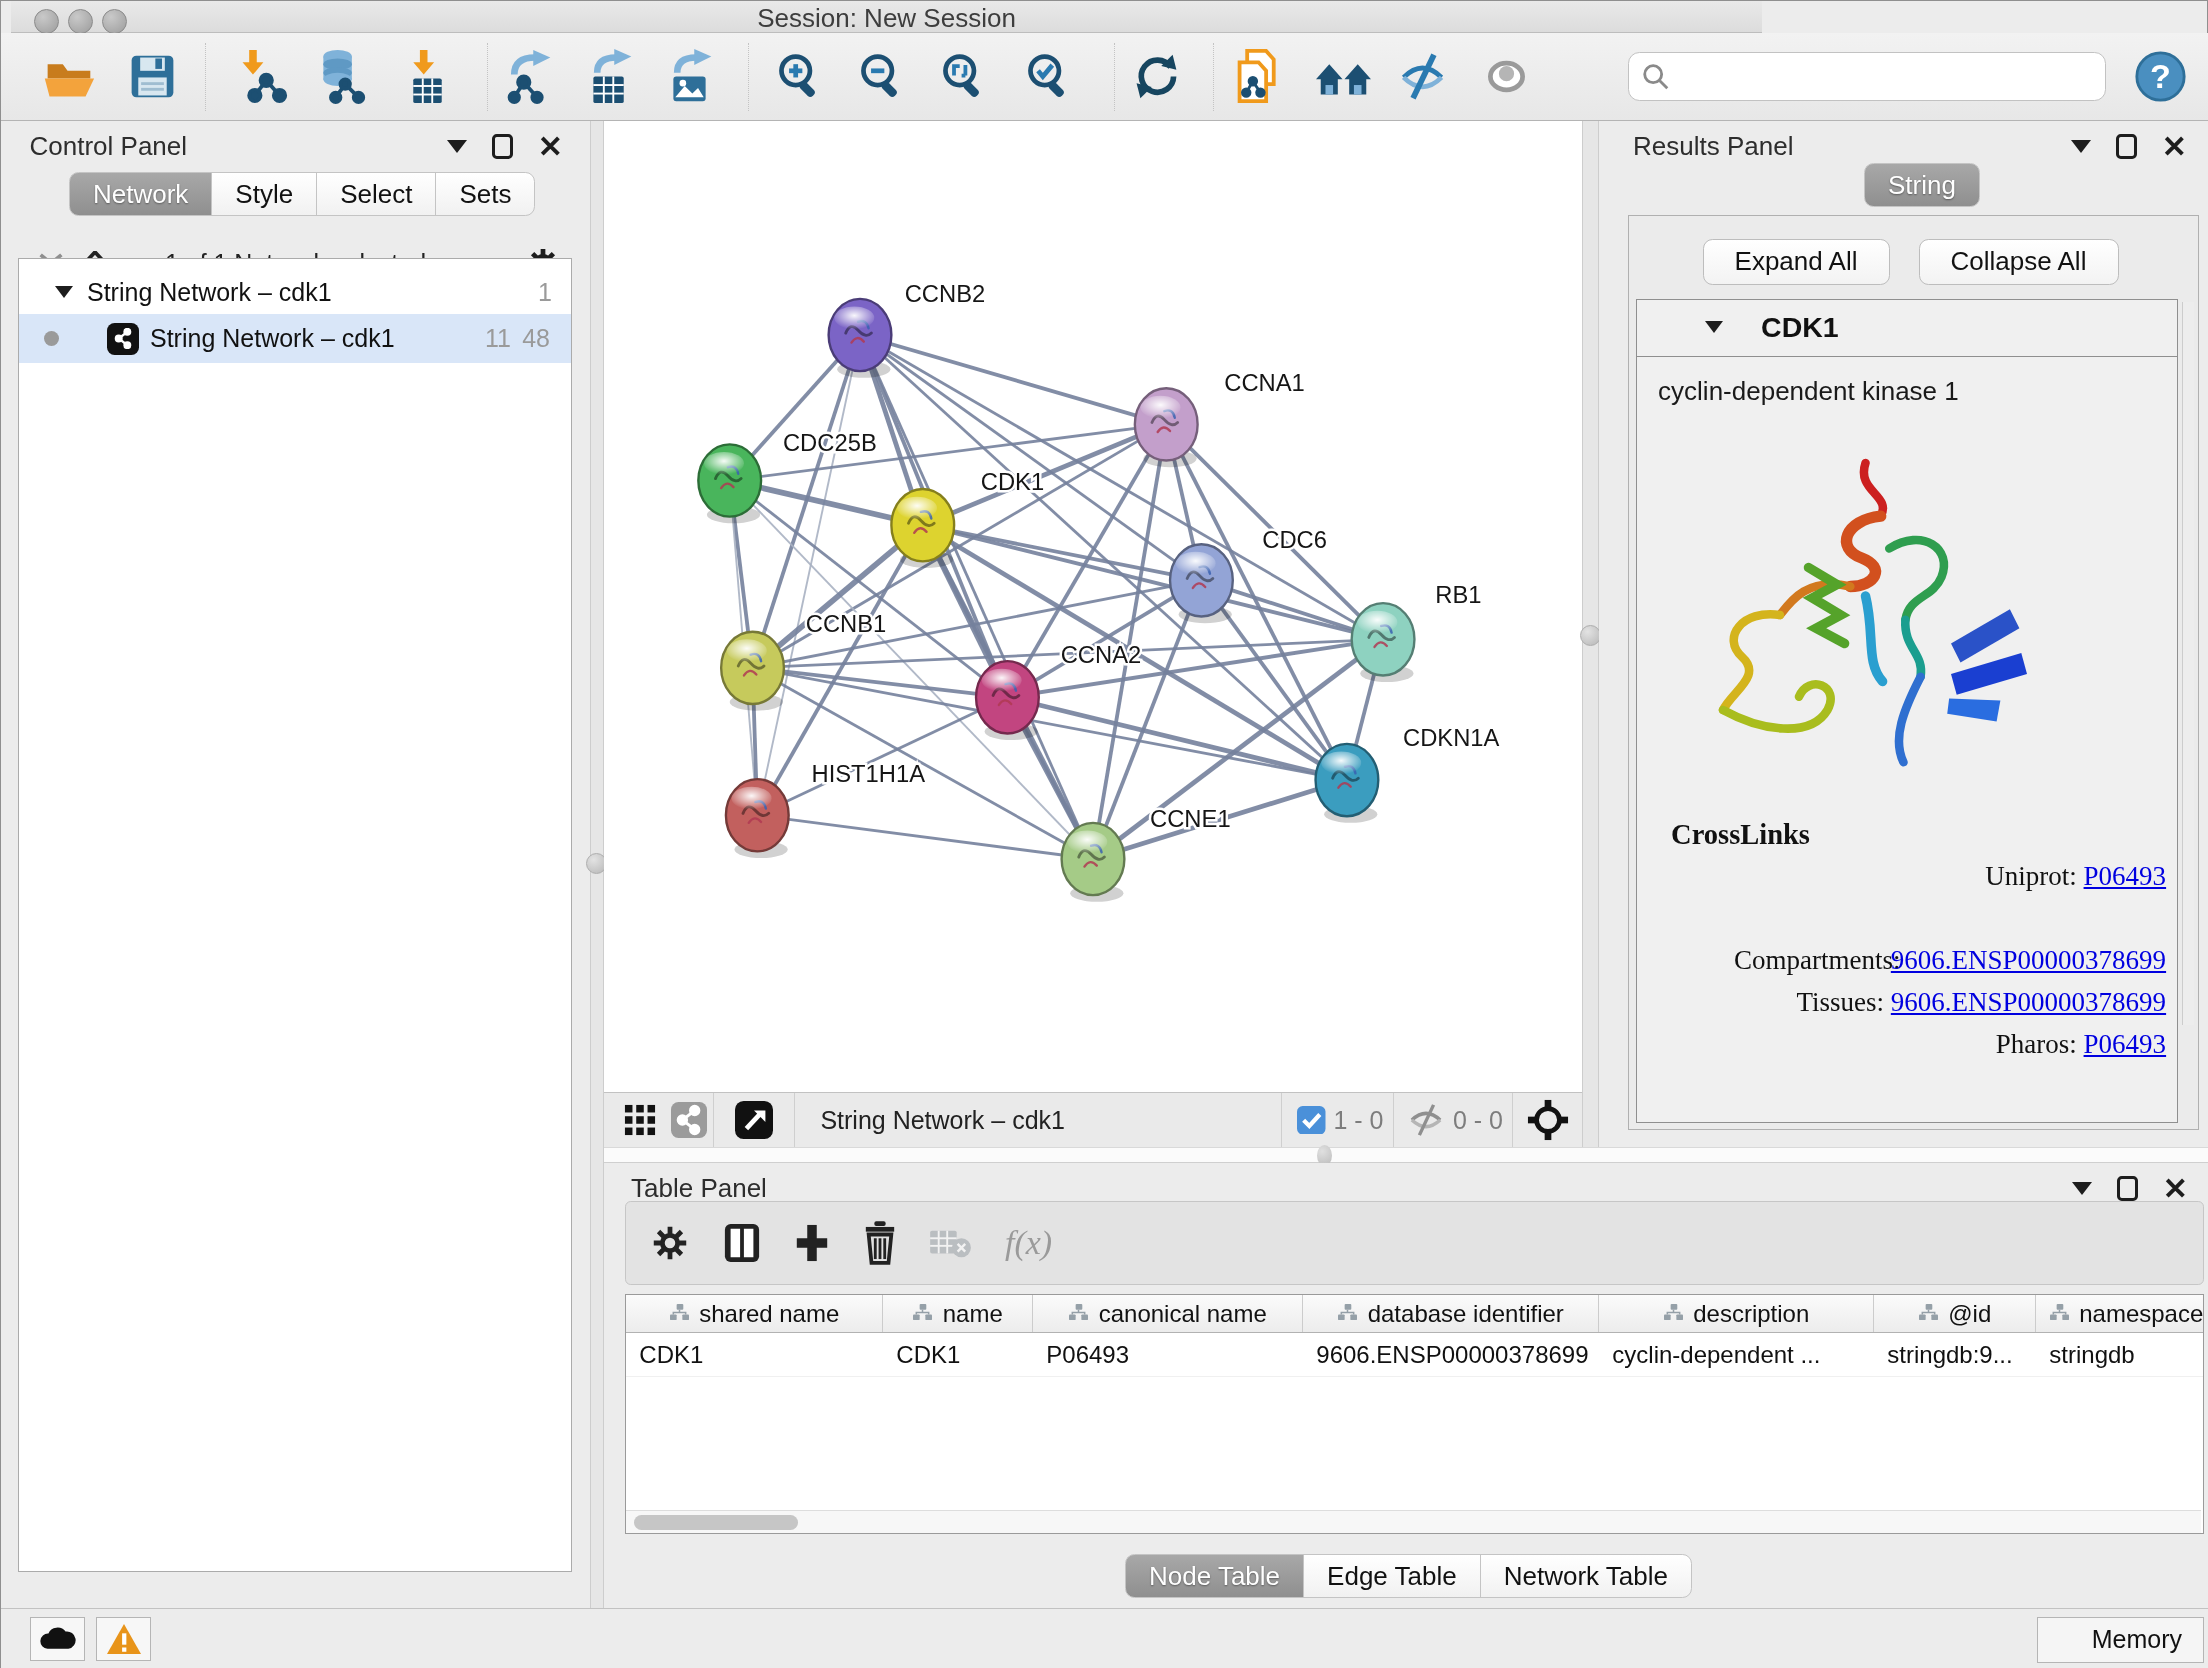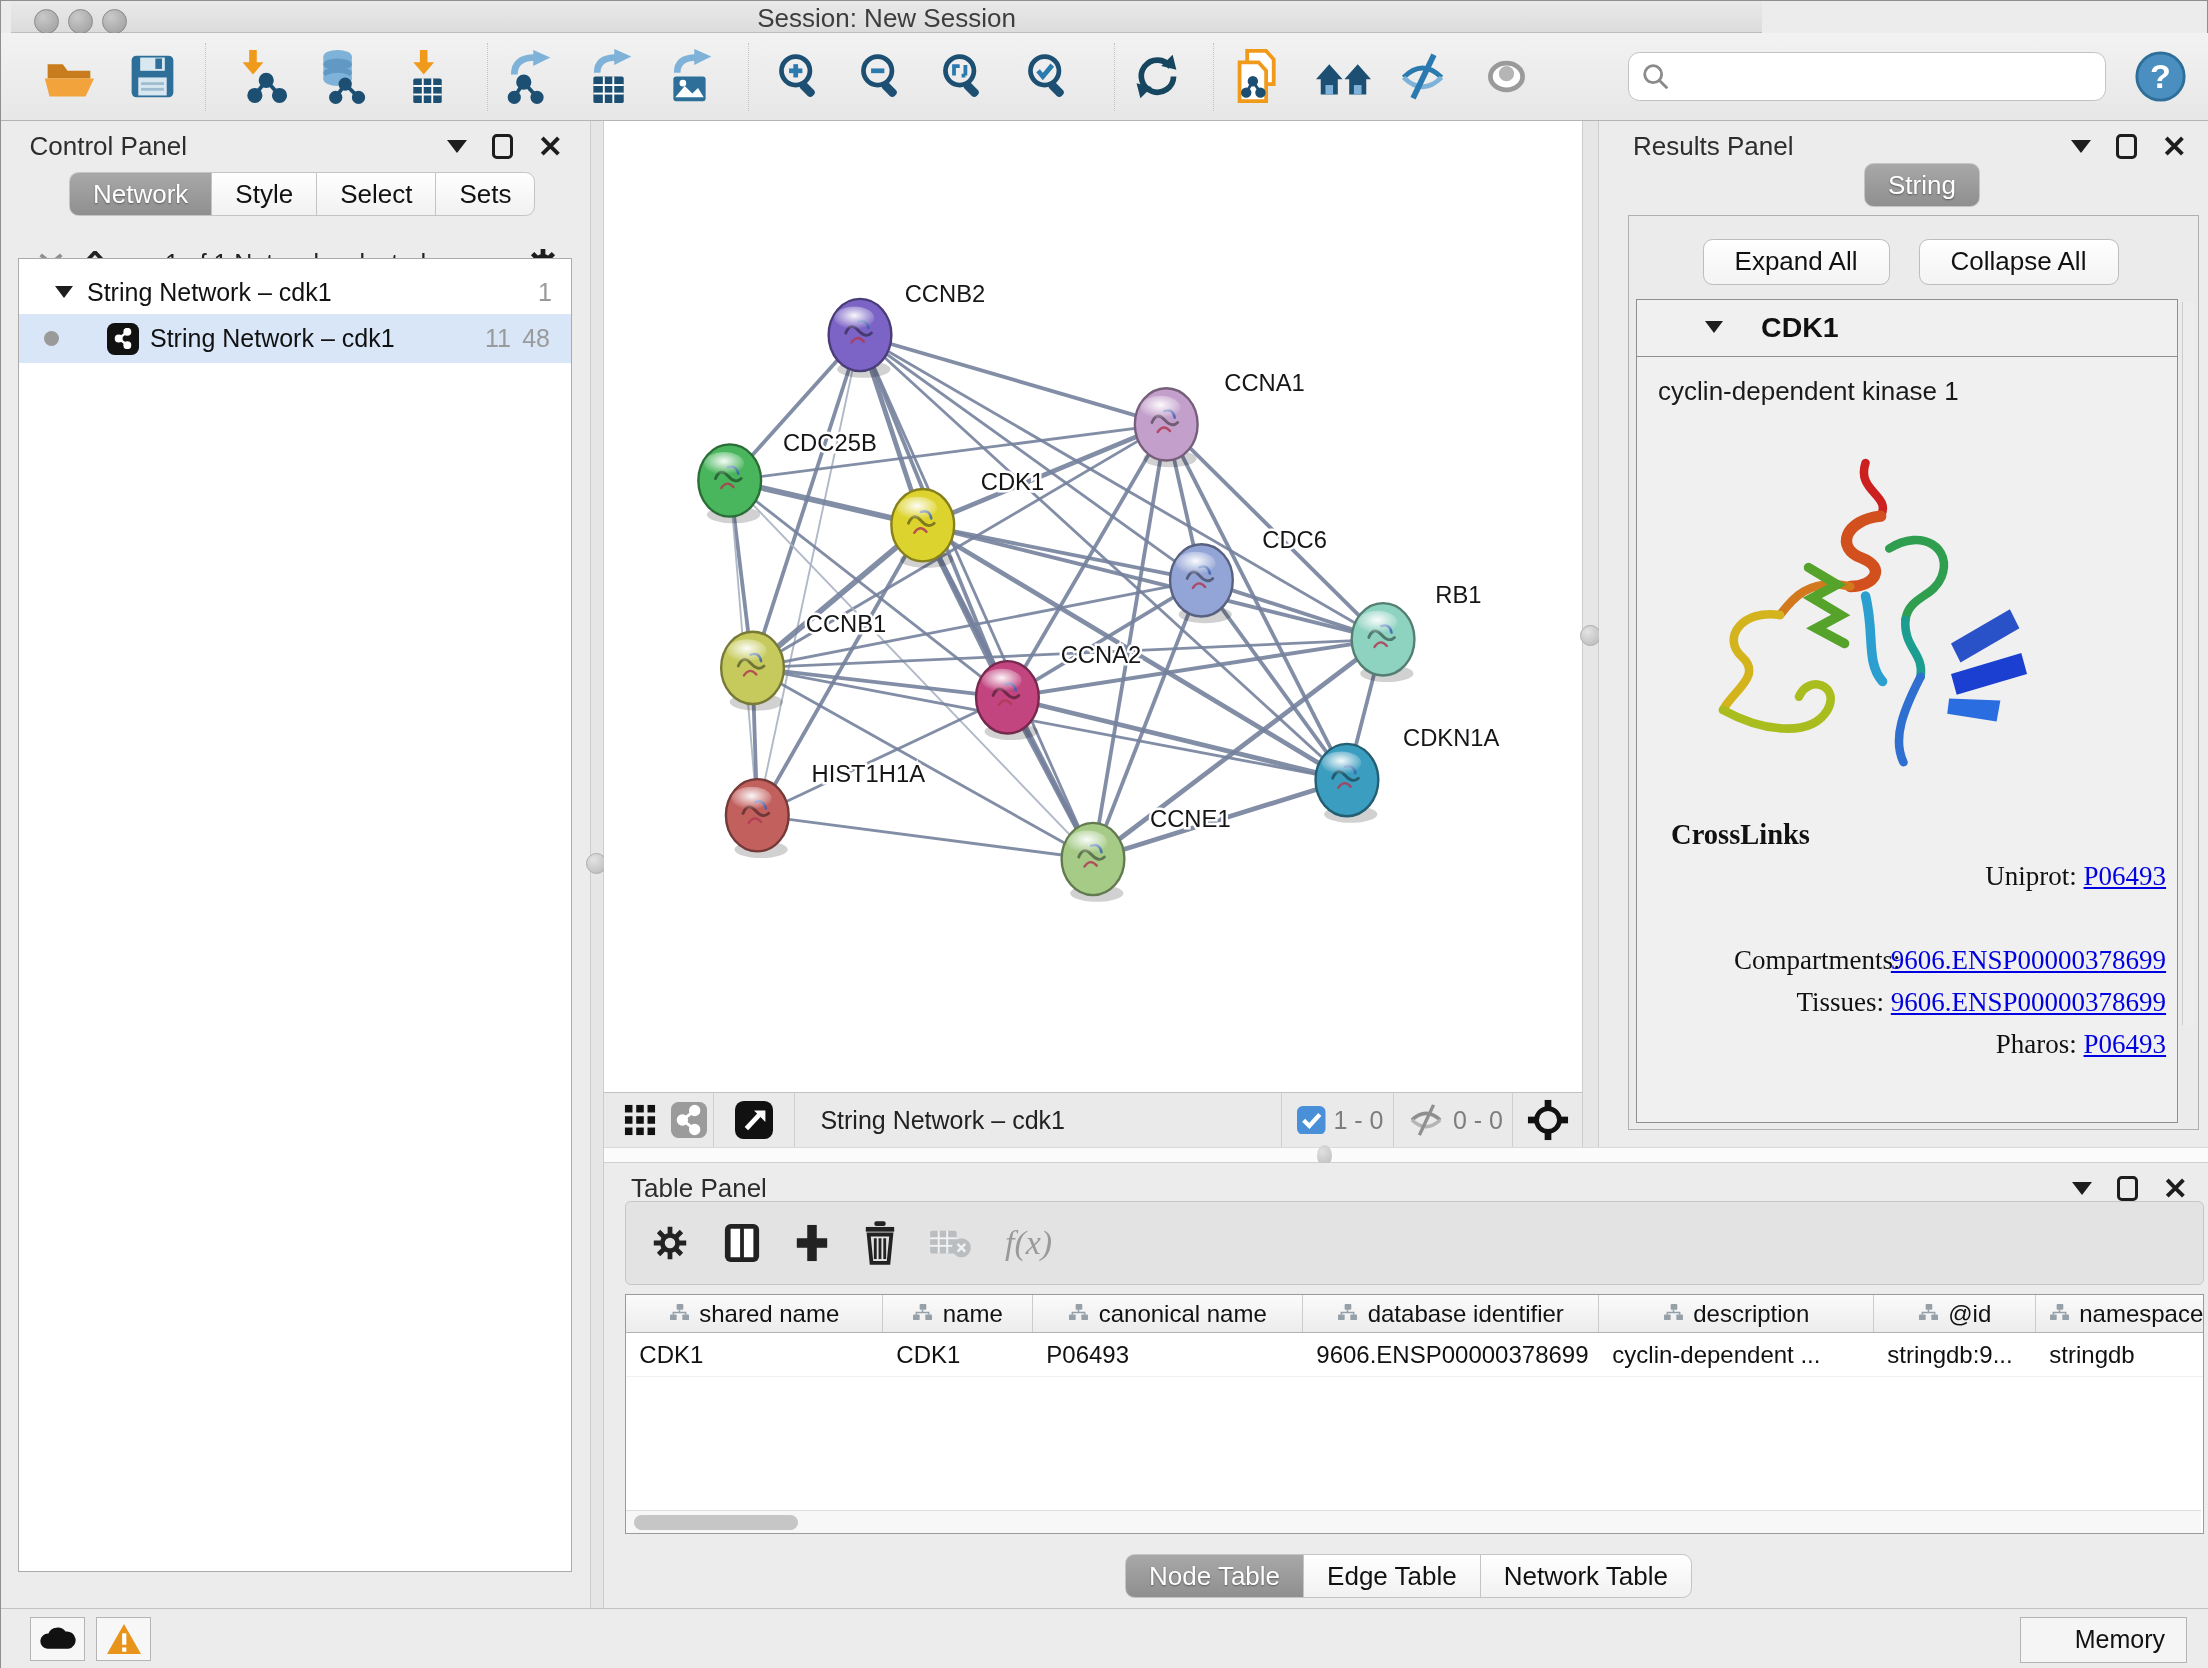--- a/index.html
+++ b/index.html
@@ -97,21 +97,21 @@
   #tp-row { display:flex; height:44px; border-bottom:1px solid #f0f0f0; }
   .td { padding:7.6px 1.9px 0 13.3px; font-size:24px; color:#111; overflow:hidden; white-space:nowrap; flex:0 0 auto; }
   #tp-hscroll { position:absolute; left:0px; bottom:0px; width:1575px; height:23px; background:#f7f7f7; border-top:1px solid #ddd; }
   #tp-hthumb { position:absolute; left:7.6px; top:3.8px; width:164px; height:15px; border-radius:7.6px; background:#c6c6c6; }
   #tp-tabs { position:absolute; left:522px; top:391px; white-space:nowrap; }
 
   
   #status-bar { position:absolute; left:0; top:1607px; width:2208px; height:61px; background:#ececec; border-top:1px solid #c2c2c2; }
   .sb-btn { position:absolute; top:7.6px; width:55px; height:44px; background:#f7f7f7; border:1.9px solid #b5b5b5;
     display:flex; align-items:center; justify-content:center; }
-  #memory-btn { position:absolute; right:22px; top:7.6px; height:46px; padding:0 21px 0 15px; background:#f5f5f5;
+  #memory-btn { position:absolute; right:5px; top:7.6px; height:46px; padding:0 21px 0 15px; background:#f5f5f5;
     border:1.9px solid #b5b5b5; display:flex; align-items:center; gap:16px; font-size:25px; color:#111; }
   #memory-dot { width:23px; height:23px; border-radius:50%; }
 
   svg text { font-family:"Liberation Sans", sans-serif; }
   .fx { font-family:"Liberation Serif", serif; font-style:italic; font-size:34px; color:#9a9a9a; }
 </style>
 </head>
 <body>
 
 <div id="win">

